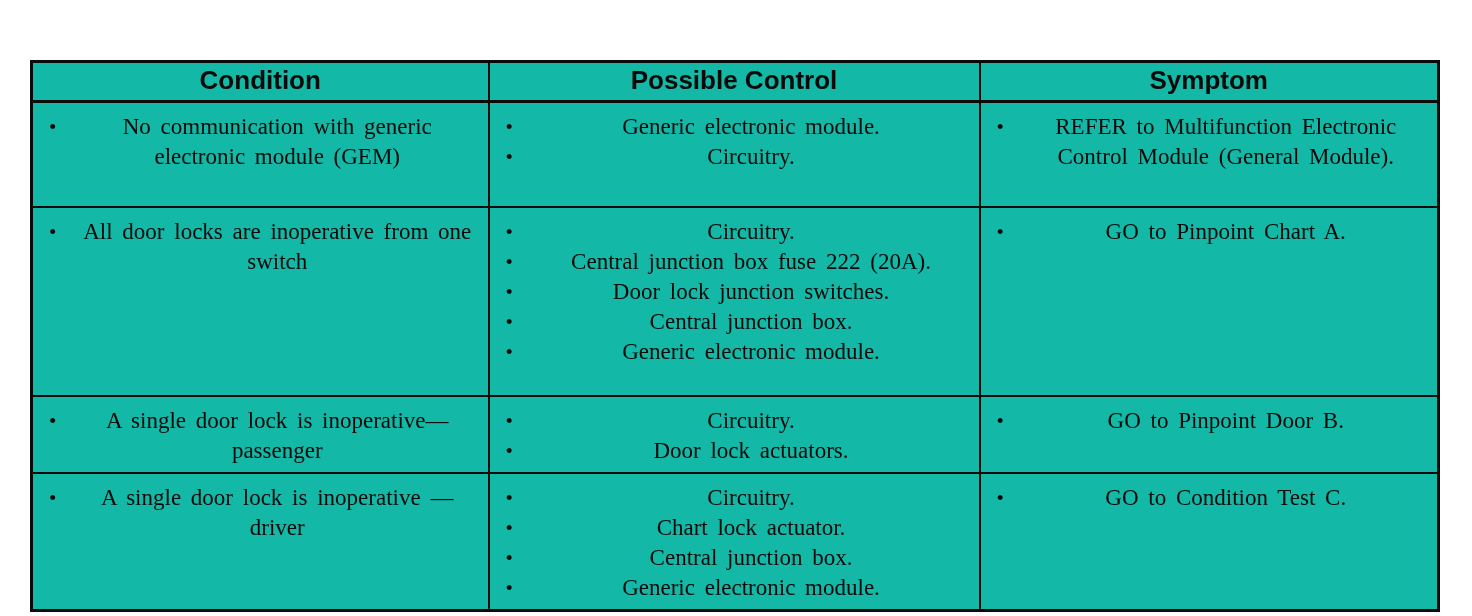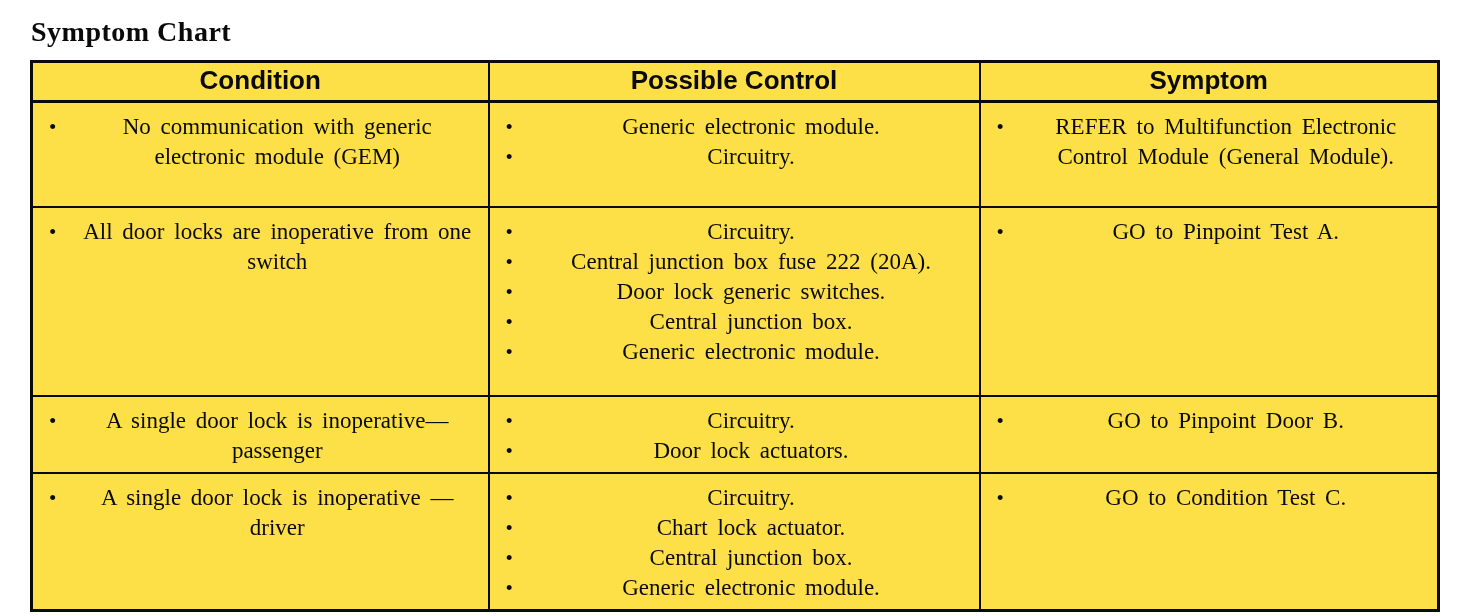--- a/index.html
+++ b/index.html
@@ -27,21 +27,21 @@
     border-collapse: collapse;
     table-layout: fixed;
     background: #ffffff;
   }
   table.symptom-table col.c1 { width: 457px; }
   table.symptom-table col.c2 { width: 491px; }
   table.symptom-table col.c3 { width: 459px; }
   th, td {
     border: 2px solid #0a0a0a;
     vertical-align: top;
-    background: #fde047;
+    background: #14b8a6;
   }
   table.symptom-table { border: 3px solid #0a0a0a; }
   thead th {
     font-family: "Liberation Sans", sans-serif;
     font-weight: bold;
     font-size: 26px;
     text-align: center;
     height: 38px;
     padding: 2px 4px 4px 4px;
     border-bottom-width: 3px;
@@ -67,21 +67,20 @@
     font-size: 21px;
     line-height: 30px;
   }
   .bullet-text { flex: 1 1 auto; padding-right: 4px; text-align: center; }
 </style>
 </head>
 <body>
 
 <div class="page">
 
-  <div class="doc-title">Symptom Chart</div>
 
   <table class="symptom-table">
     <colgroup>
         <col class="c1">
         <col class="c2">
         <col class="c3">
       </colgroup>
     <thead>
       <tr>
         <th>Condition</th>
@@ -127,35 +126,35 @@
           <div class="bullet-item">
             <span class="bullet">•</span>
             <span class="bullet-text">Circuitry.</span>
           </div>
           <div class="bullet-item">
             <span class="bullet">•</span>
             <span class="bullet-text">Central junction box fuse 222 (20A).</span>
           </div>
           <div class="bullet-item">
             <span class="bullet">•</span>
-            <span class="bullet-text">Door lock generic switches.</span>
+            <span class="bullet-text">Door lock junction switches.</span>
           </div>
           <div class="bullet-item">
             <span class="bullet">•</span>
             <span class="bullet-text">Central junction box.</span>
           </div>
           <div class="bullet-item">
             <span class="bullet">•</span>
             <span class="bullet-text">Generic electronic module.</span>
           </div>
         </td>
         <td>
           <div class="bullet-item">
             <span class="bullet">•</span>
-            <span class="bullet-text">GO to Pinpoint Test A.</span>
+            <span class="bullet-text">GO to Pinpoint Chart A.</span>
           </div>
         </td>
       </tr>
 
       <tr class="row-3">
         <td>
           <div class="bullet-item">
             <span class="bullet">•</span>
             <span class="bullet-text">A single door lock is inoperative—passenger</span>
           </div>

